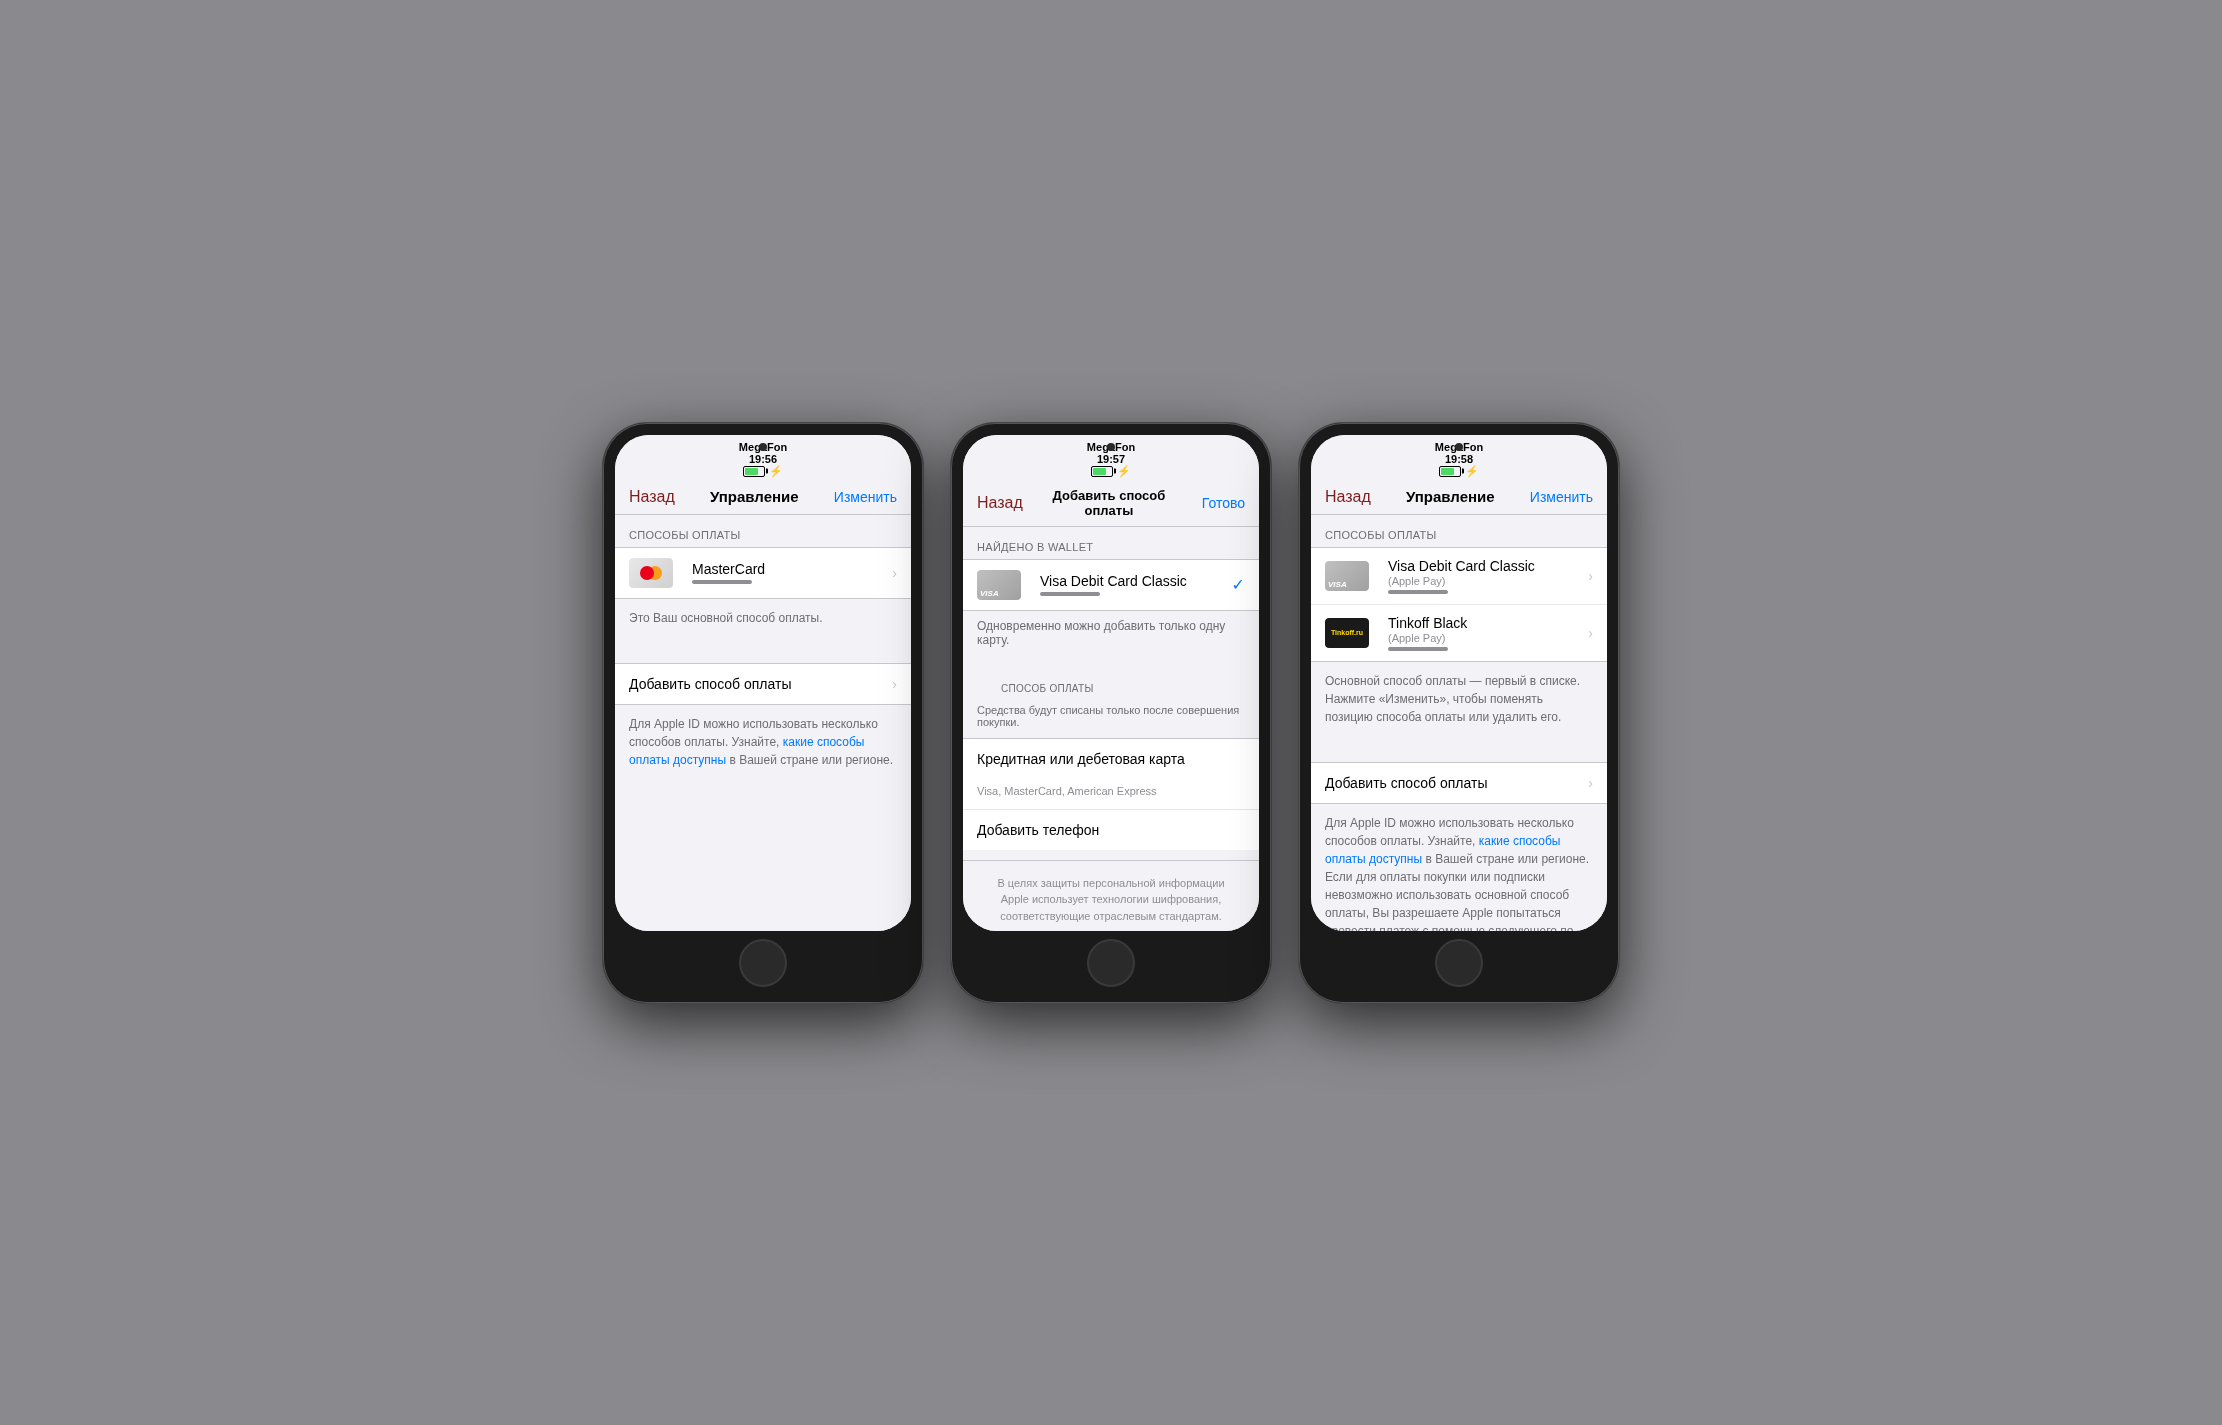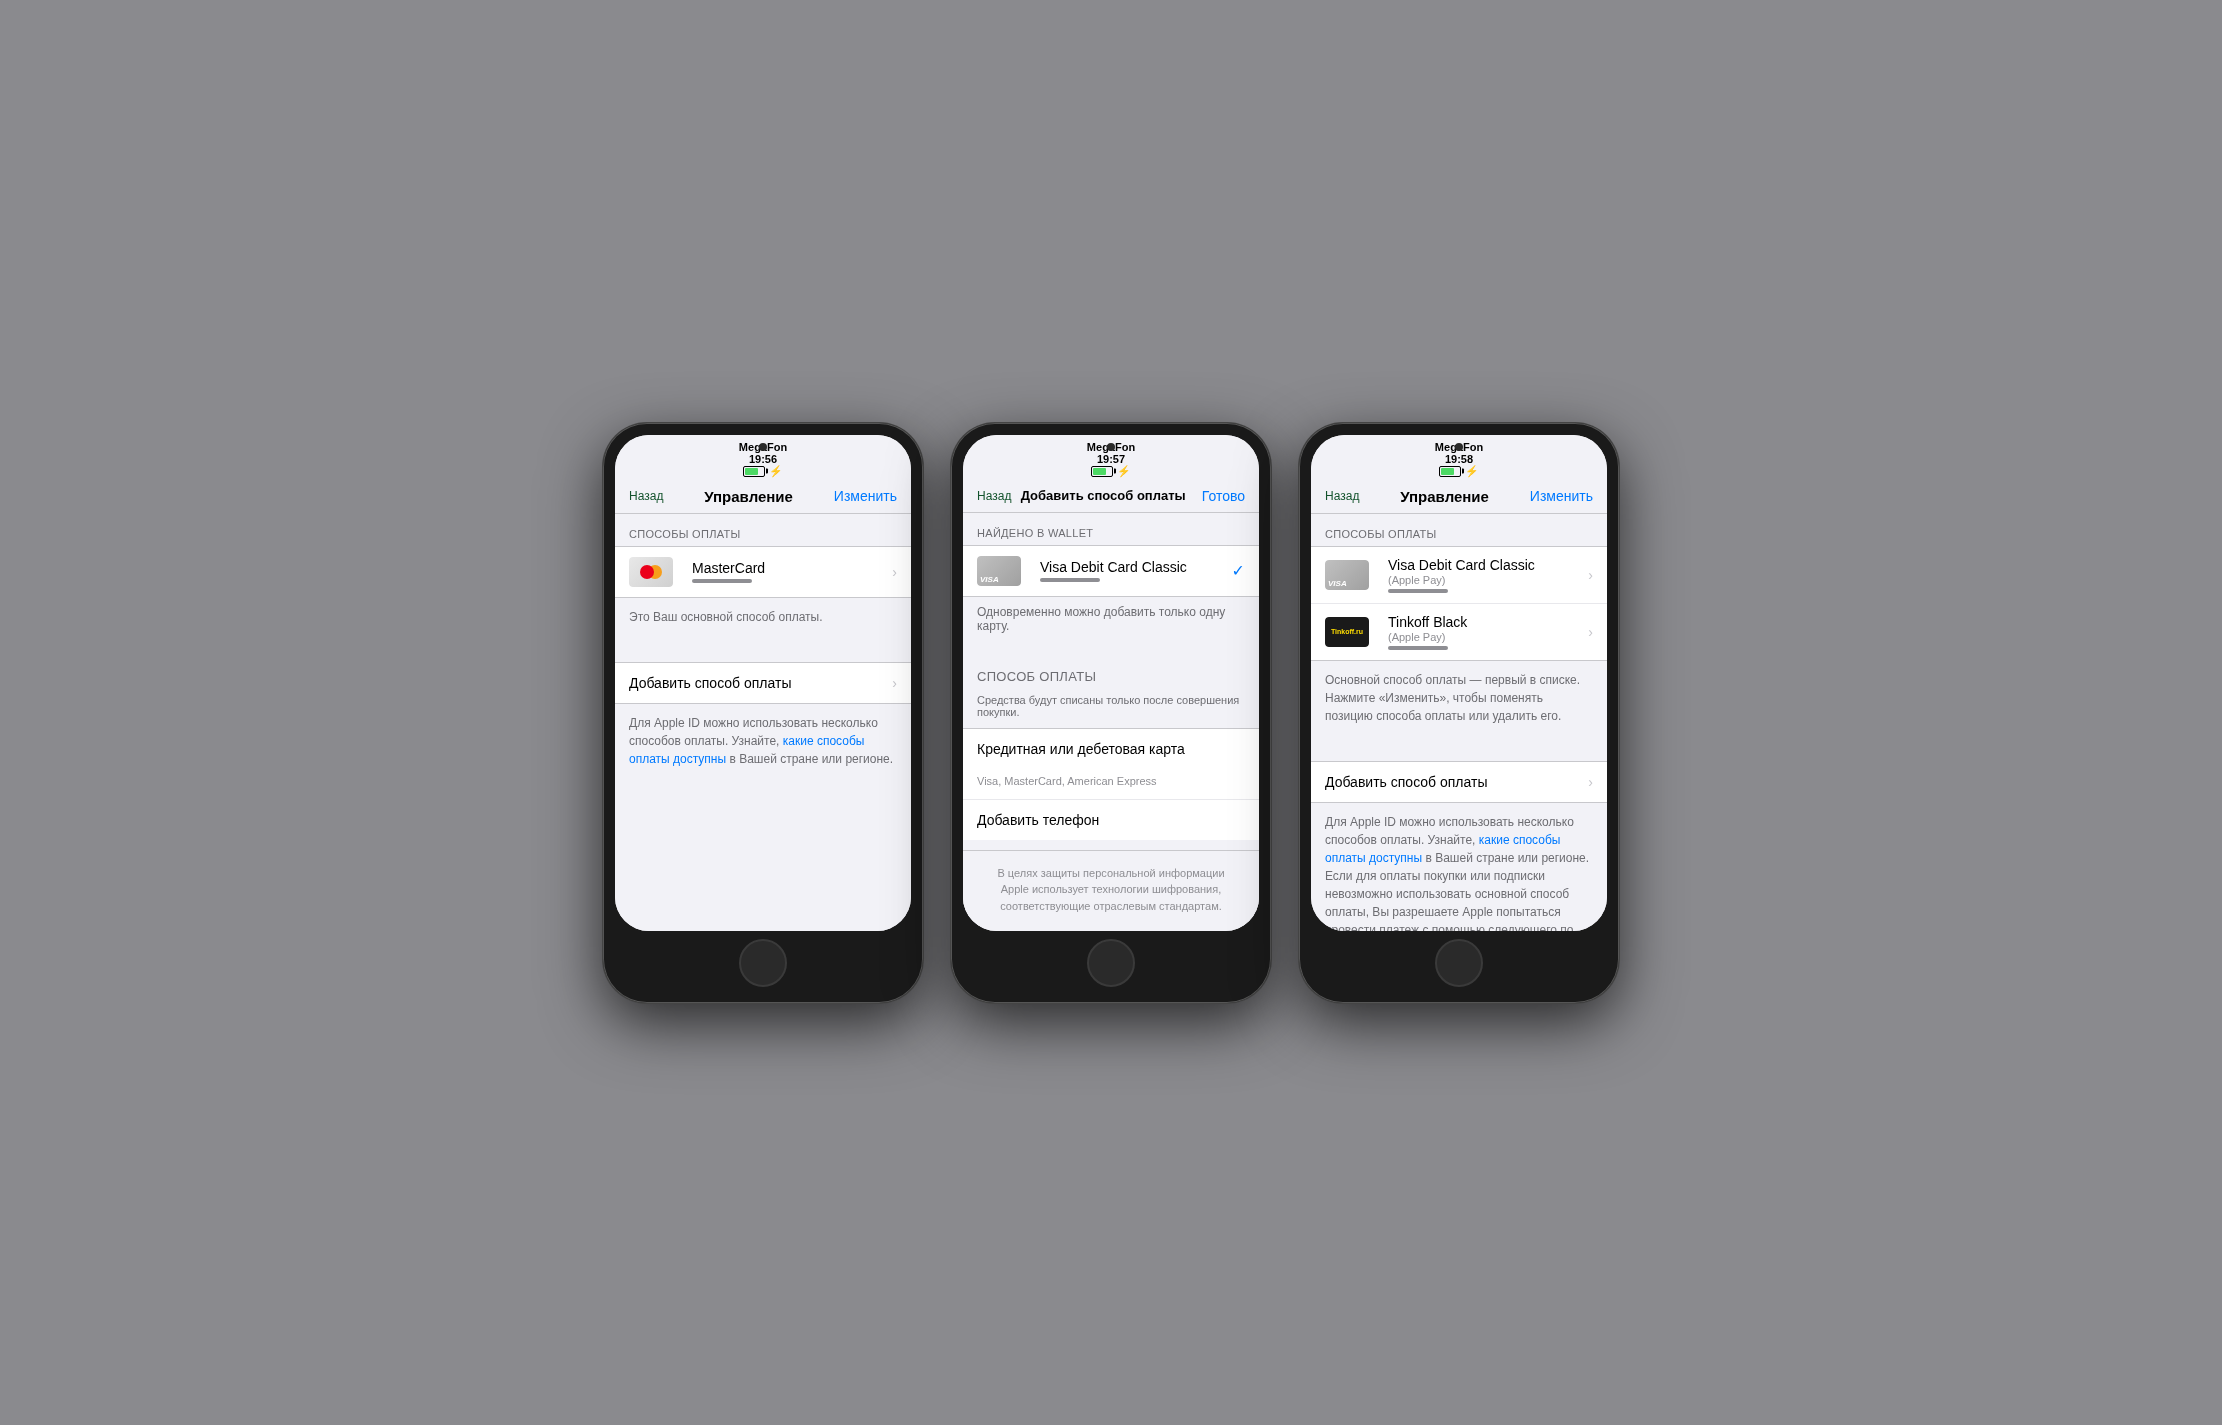--- a/index.html
+++ b/index.html
@@ -115,22 +115,22 @@
       background: #f2f2f7;
       border-bottom: 1px solid #c8c8cc;
       display: flex;
       justify-content: space-between;
       align-items: center;
       padding: 8px 14px;
       flex-shrink: 0;
     }
 
     .nav-back {
-      color: #14532d;
-      font-size: 12px;
+      color: #7f1d1d;
+      font-size: 16px;
       cursor: pointer;
     }
 
     .nav-title {
       font-size: 15px;
       font-weight: 600;
       color: #000;
       text-align: center;
       flex: 1;
       margin: 0 8px;
@@ -350,25 +350,26 @@
     .wallet-note {
       padding: 8px 14px 12px;
       font-size: 12px;
       color: #6d6d72;
       background: #f2f2f7;
     }
 
     
     .payment-methods-header {
       padding: 14px 14px 6px;
-      font-size: 13px;
+      font-size: 10px;
       color: #6d6d72;
       text-transform: uppercase;
       letter-spacing: 0.3px;
       background: #f2f2f7;
+      margin-left: 24px;
     }
 
     .payment-desc {
       padding: 4px 14px 10px;
       font-size: 11px;
       color: #6d6d72;
       background: #f2f2f7;
     }
 
     .method-row {

